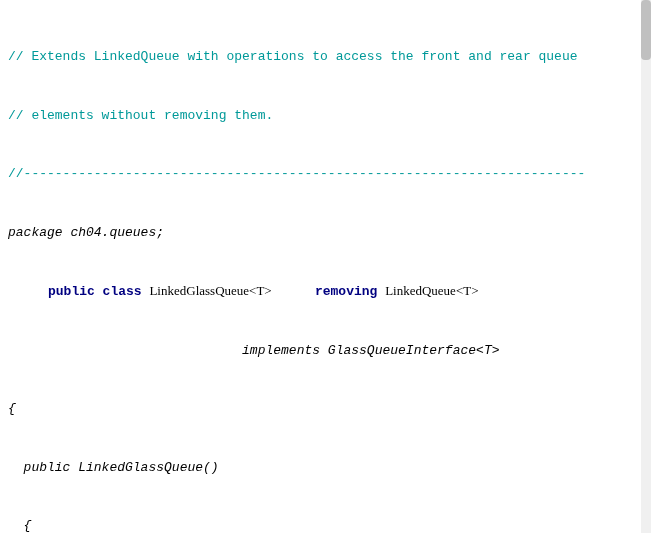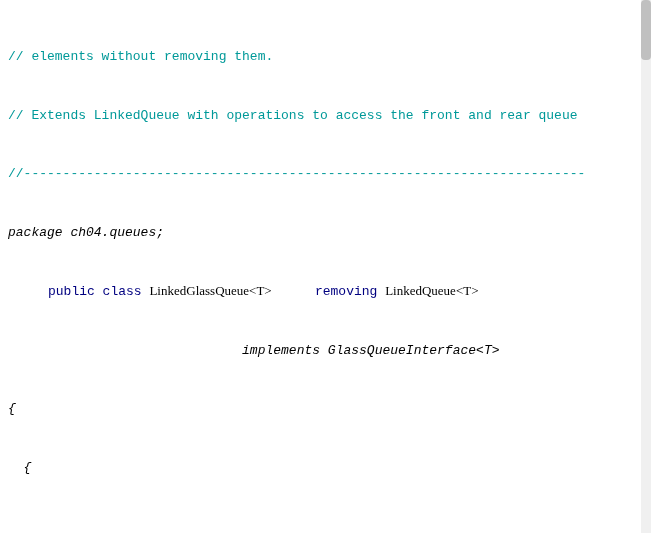--- a/index.html
+++ b/index.html
@@ -49,35 +49,36 @@
     }
 
     .line {
       display: block;
       min-height: 1.5em;
     }
 
     .comment { color: #009999; }
     .normal { color: #000000; font-style: italic; }
 
-    span.kw { color: #000080; font-weight: normal; padding-left: 40px; }
+    span.kw { color: #000080; font-weight: bold; padding-left: 40px; }
     span.tx { color: #000000; font-family: Liberation Serif, serif; }
   </style>
 </head>
 <body>
 
 <div class="editor-container">
   <div class="code-area">
+    <span class="line comment">// Extends LinkedQueue with operations to access the front and rear queue</span>
     <span class="line comment">// elements without removing them.</span>
-    <span class="line comment">// Extends LinkedQueue with operations to access the front and rear queue</span>
     <span class="line comment">//------------------------------------------------------------------------</span>
     <span class="line normal">package ch04.queues;</span>
     <span class="line"><span class="kw">public class </span><span class="tx">LinkedGlassQueue&lt;T&gt; </span><span class="kw">removing </span><span class="tx">LinkedQueue&lt;T&gt;</span></span>
     <span class="line normal">                              implements GlassQueueInterface&lt;T&gt;</span>
     <span class="line normal">{</span>
+    <span class="line normal">  public LinkedGlassQueue()</span>
     <span class="line normal">  {</span>
     
     
     
     
     
     
     
     
     

